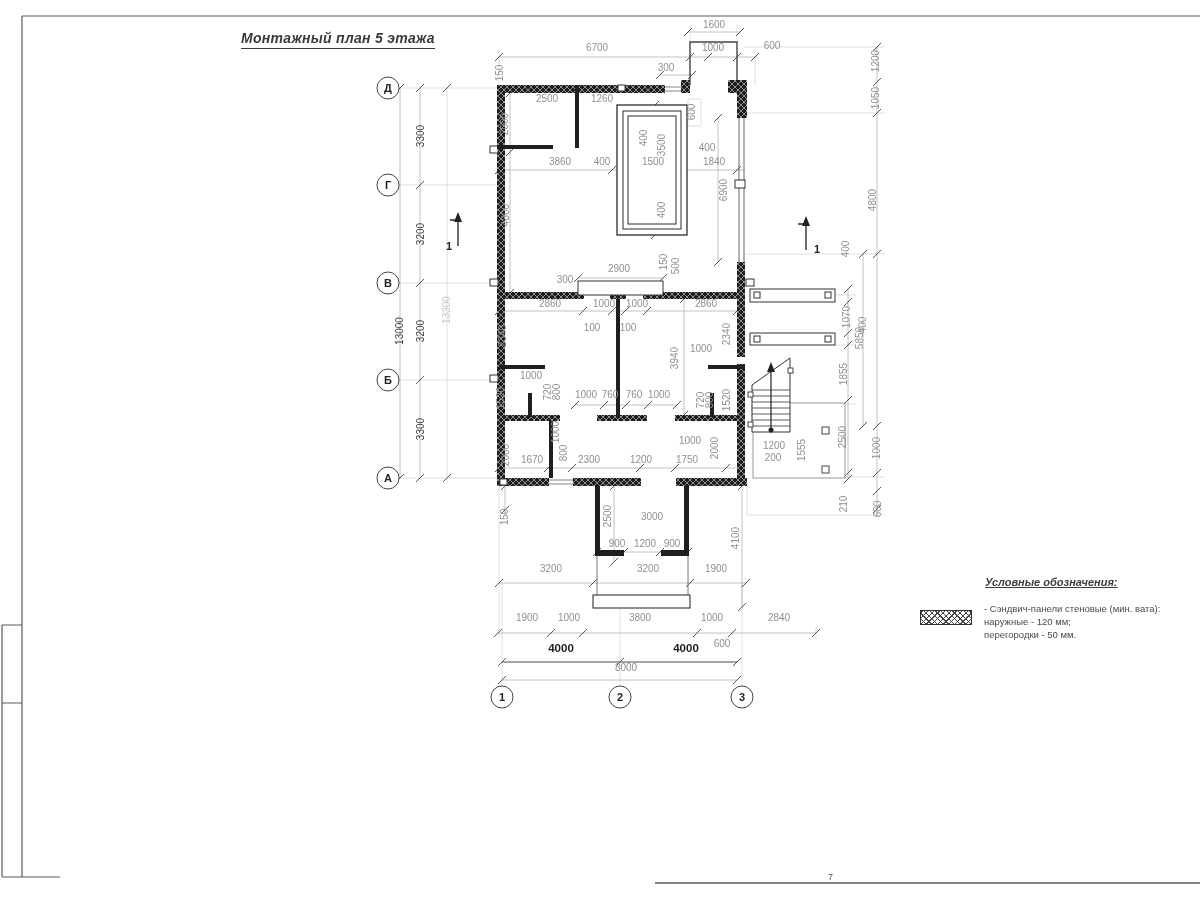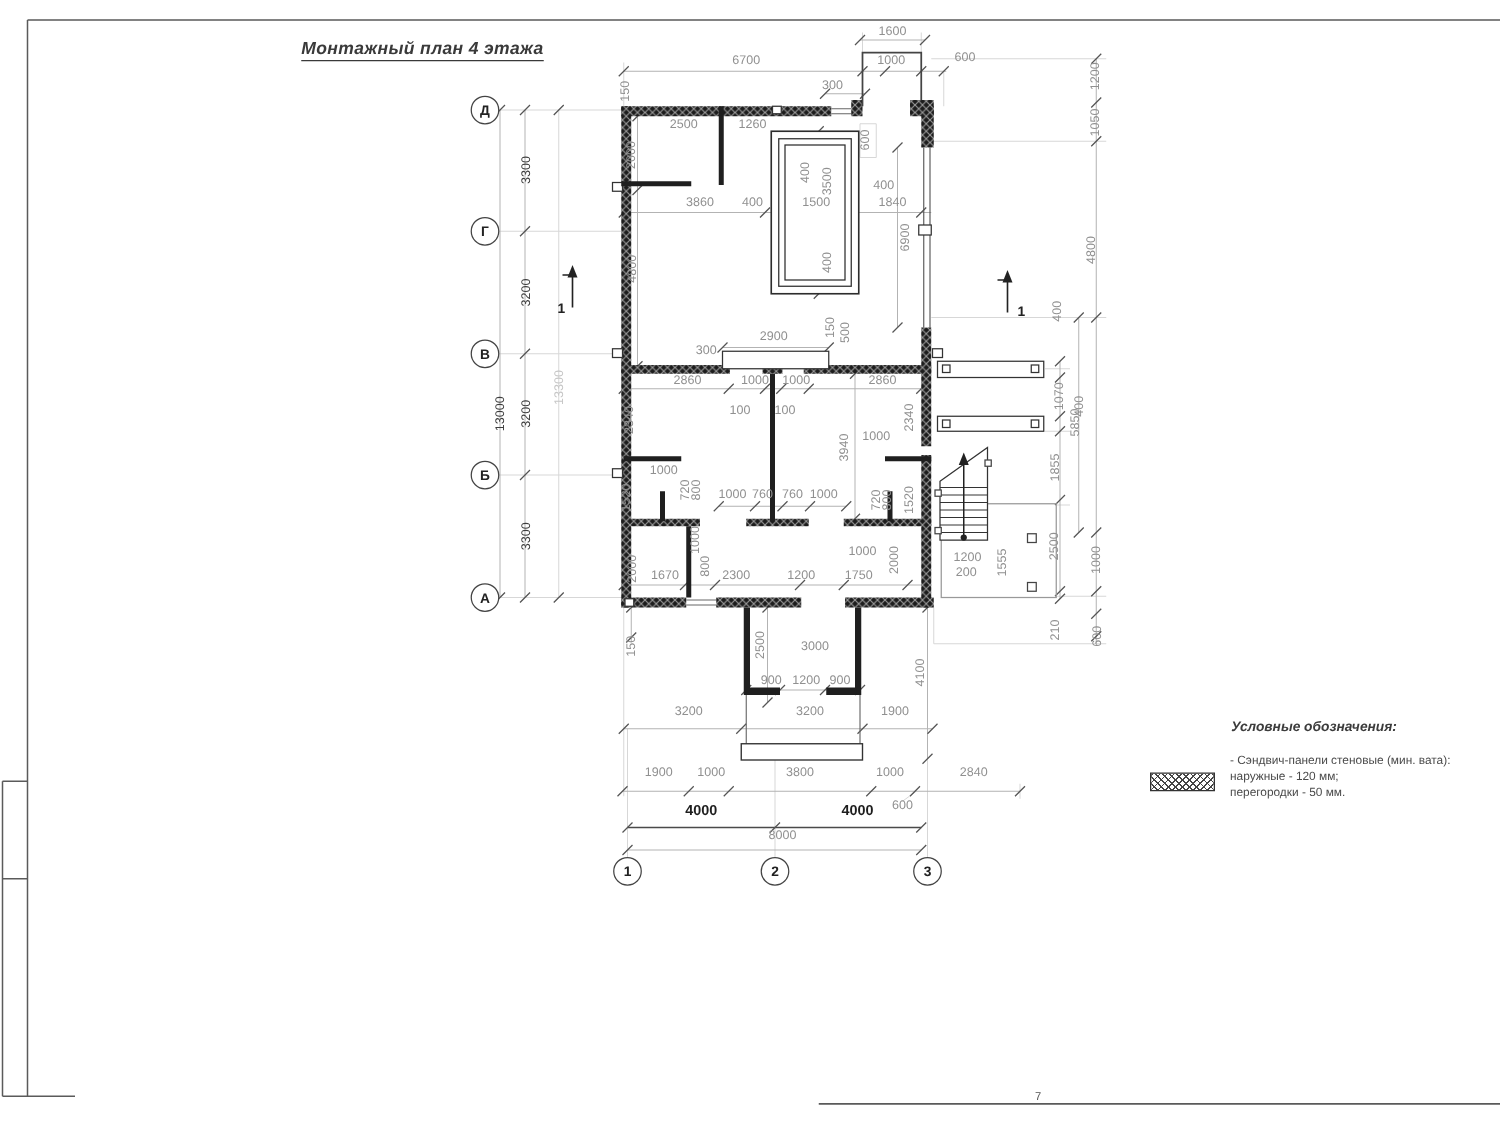--- a/index.html
+++ b/index.html
@@ -1,43 +1,43 @@
 <!DOCTYPE html>
 <html><head>
 <meta charset="utf-8">
 <style>
   html,body{margin:0;padding:0;background:#fff;width:1200px;height:900px;overflow:hidden}
   .sheet{position:relative;width:1200px;height:900px;font-family:"Liberation Sans",sans-serif}
   svg{position:absolute;left:0;top:0}
   .title{position:absolute;left:241px;top:30px;font-size:14px;font-style:italic;font-weight:bold;
          color:#3a3a3a;border-bottom:1.5px solid #3a3a3a;padding-bottom:2px;letter-spacing:.3px}
   .legend{position:absolute;left:920px;top:576px;width:260px;color:#4a4a4a}
-  .legend-heading{font-size:11px;font-style:italic;font-weight:bold;
+  .legend-heading{font-size:11px;font-style:italic;font-weight:bold;text-decoration:underline;
                   margin-left:65px;margin-bottom:14px;color:#3c3c3c}
-  .legend-row{display:flex;align-items:center}
+  .legend-row{display:flex;align-items:flex-start}
   .legend-symbol{width:50px;height:13px;border:1px solid #333;margin-top:8px;flex:none;
     background:
       repeating-linear-gradient(45deg,transparent 0 3px,#444 3px 4px),
       repeating-linear-gradient(-45deg,transparent 0 3px,#444 3px 4px)}
   .legend-text{font-size:9.5px;line-height:13px;margin-left:12px;color:#4a4a4a}
   text{font-family:"Liberation Sans",sans-serif}
   .dim{font-size:10px;fill:#909090;text-anchor:middle}
   .dim.d{fill:#3d3d3d}
   .dim.b{fill:#1e1e1e;font-weight:bold;font-size:11.5px}
   .dim.lt{fill:#c6c6c6}
   .axis-label{font-size:11px;fill:#222;text-anchor:middle;font-weight:bold}
   .sec-label{font-size:11px;fill:#222;text-anchor:middle;font-weight:bold}
   .corner-mark{font-size:9px;fill:#555}
 </style>
 </head>
 <body>
 
 <div class="sheet">
 
-<div class="title">Монтажный план 4 этажа</div>
+<div class="title">Монтажный план 5 этажа</div>
 
 <svg id="plan-svg" width="1200" height="900" viewBox="0 0 1200 900">
   <defs>
     <pattern id="wh" width="6" height="6" patternUnits="userSpaceOnUse">
       <rect width="6" height="6" fill="#1d1d1d"></rect>
       <path d="M0 0 L6 6 M6 0 L0 6" stroke="#9a9a9a" stroke-width="0.9"></path>
     </pattern>
   </defs>
 
   <g stroke="#5a5a5a" stroke-width="1.2" fill="none">

